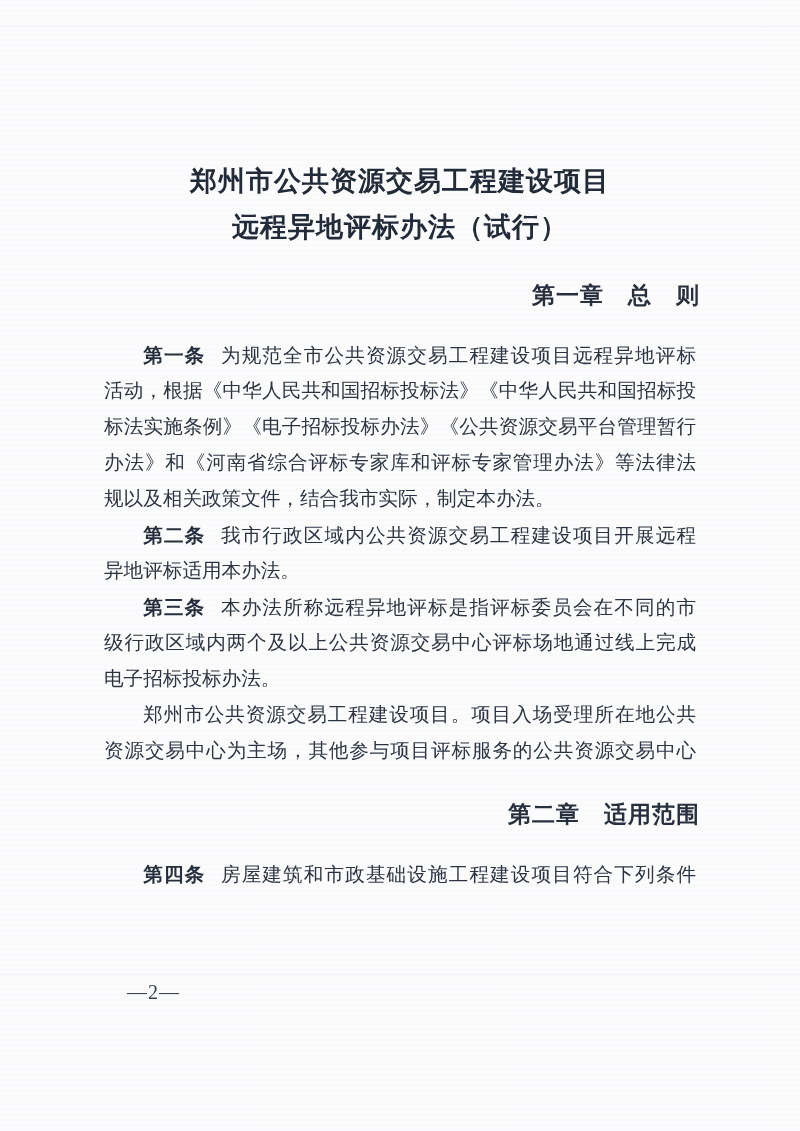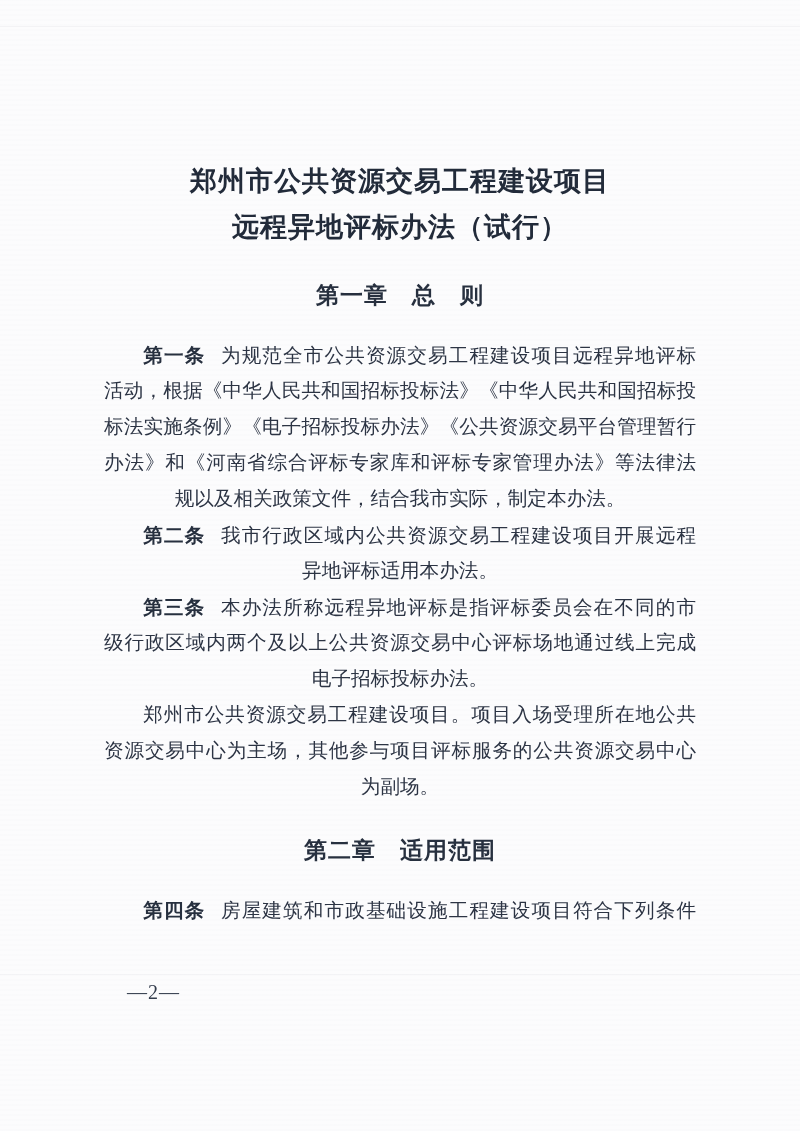--- a/index.html
+++ b/index.html
@@ -40,37 +40,37 @@
   .doc-title-line {
     text-align: center;
     font-weight: bold;
     font-size: 27px;
     line-height: 46px;
     letter-spacing: 1px;
     color: #222b3a;
     font-family: "Liberation Serif", serif;
   }
   .chapter-heading {
-    text-align: center;
+    text-align: right;
     font-weight: bold;
     font-size: 23px;
     line-height: 40px;
     margin: 25px 0 22px 0;
     color: #27303f;
     font-family: "Liberation Sans", sans-serif;
     letter-spacing: 1px;
   }
   .para-block {
     margin: 4px;
   }
   .body-line {
     font-size: 19.6px;
     line-height: 36px;
     height: 36px;
-    text-align: center;
+    text-align: left;
     color: #2c3444;
   }
   .body-line.stretch {
     text-align: justify;
     text-align-last: justify;
     text-justify: inter-character;
   }
   .body-line.indent {
     padding-left: 2em;
   }
@@ -109,21 +109,20 @@
         <div class="body-line stretch"><span>标法实施条例》《电子招标投标办法》《公共资源交易平台管理暂行</span></div>
         <div class="body-line stretch"><span>办法》和《河南省综合评标专家库和评标专家管理办法》等法律法</span></div>
         <div class="body-line"><span>规以及相关政策文件，结合我市实际，制定本办法。</span></div>
         <div class="body-line stretch indent"><span class="lead">第二条</span><span>我市行政区域内公共资源交易工程建设项目开展远程</span></div>
         <div class="body-line"><span>异地评标适用本办法。</span></div>
         <div class="body-line stretch indent"><span class="lead">第三条</span><span>本办法所称远程异地评标是指评标委员会在不同的市</span></div>
         <div class="body-line stretch"><span>级行政区域内两个及以上公共资源交易中心评标场地通过线上完成</span></div>
         <div class="body-line"><span>电子招标投标办法。</span></div>
         <div class="body-line stretch indent"><span>郑州市公共资源交易工程建设项目。项目入场受理所在地公共</span></div>
         <div class="body-line stretch"><span>资源交易中心为主场，其他参与项目评标服务的公共资源交易中心</span></div>
-        <div class="body-line"><span>为副场。</span></div>
       </div>
       <div class="chapter-heading">第二章　适用范围</div>
       <div class="para-block">
         <div class="body-line stretch indent"><span class="lead">第四条</span><span>房屋建筑和市政基础设施工程建设项目符合下列条件</span></div>
       </div>
     </div>
 
   <div class="page-footer">—2—</div>
 </div>
 

